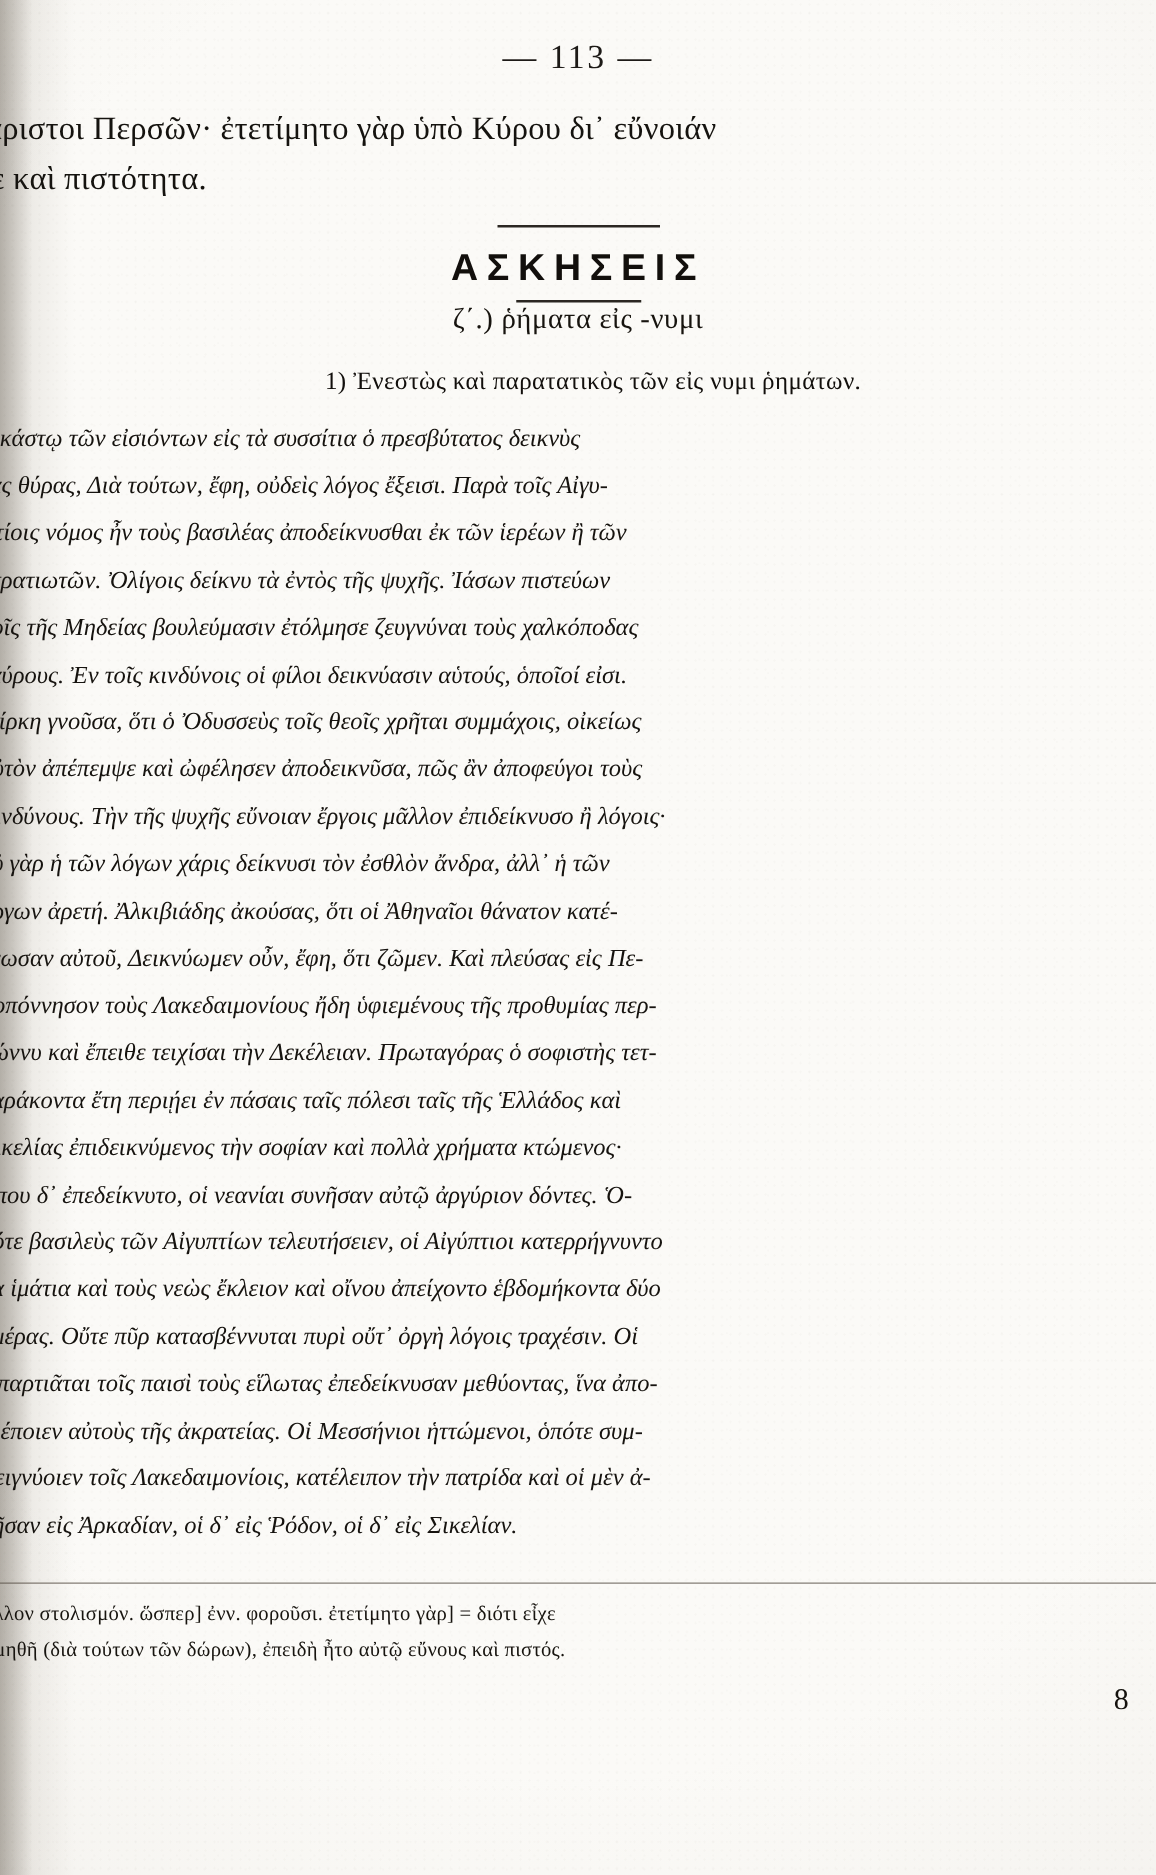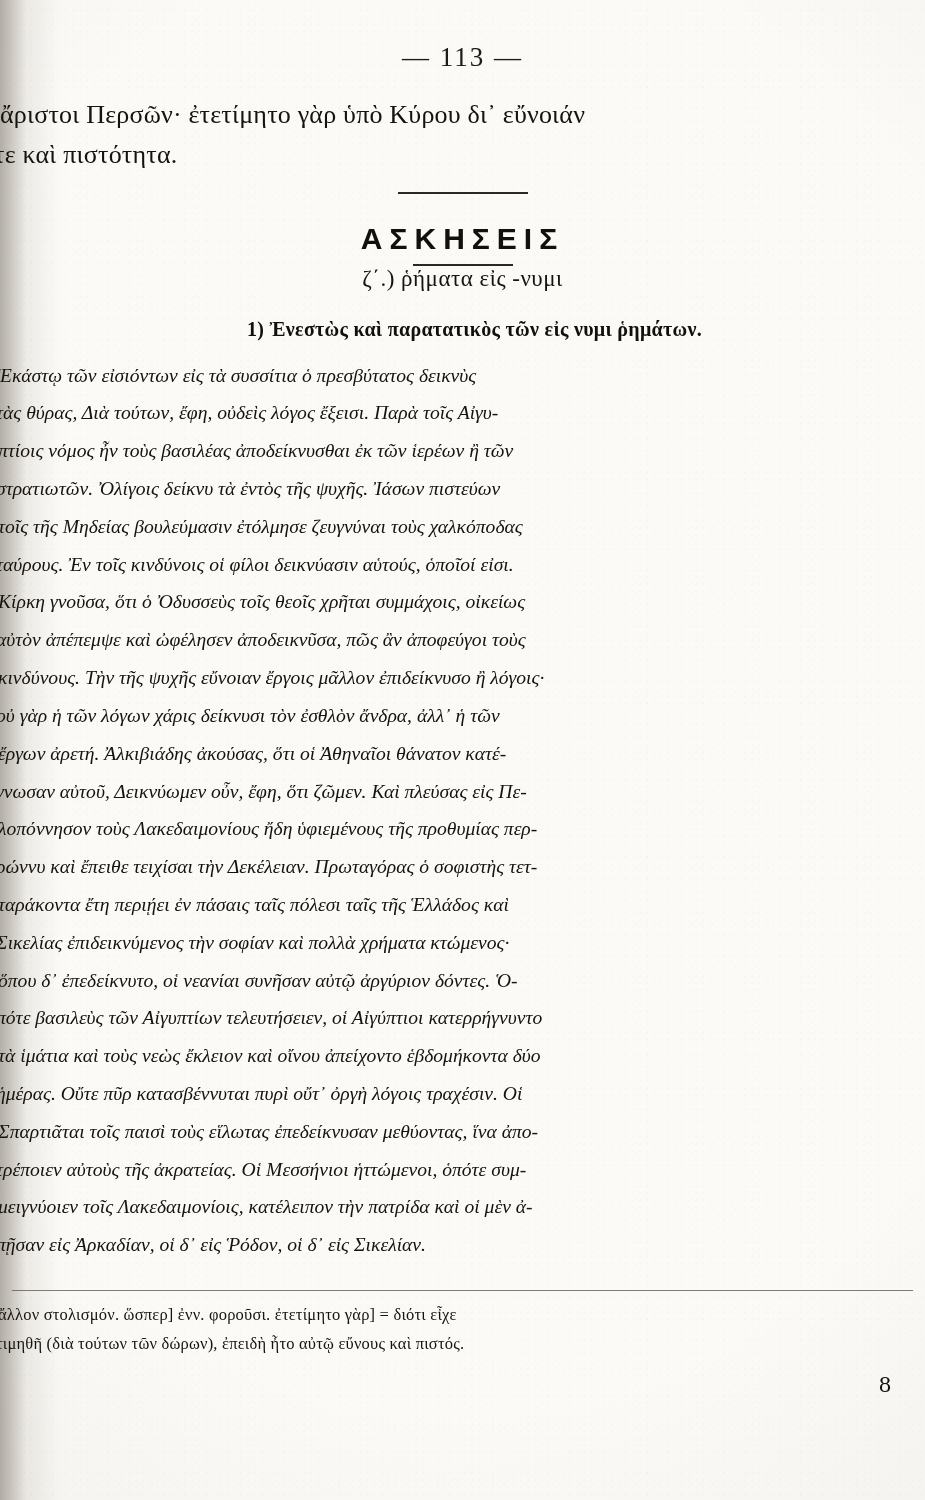--- a/index.html
+++ b/index.html
@@ -31,21 +31,21 @@
     opacity: 0.5;
     background-image:
       radial-gradient(rgba(90,80,65,0.05) 1px, rgba(255,255,255,0) 1px),
       radial-gradient(rgba(90,80,65,0.04) 1px, rgba(255,255,255,0) 1px);
     background-size: 7px 7px, 11px 11px;
     background-position: 0 0, 4px 5px;
   }
   .content {
     position: absolute;
     inset: 0;
-    padding: 12px;
+    padding: 0;
   }
 
   
   .page-number {
     text-align: center;
     font-size: 27px;
     letter-spacing: 2px;
     margin-top: 30px;
     font-family: "Liberation Serif", serif;
     color: #1d1a17;
@@ -76,36 +76,36 @@
     height: 2px;
     margin-top: 8px;
   }
 
   
   .section-title {
     text-align: center;
     font-size: 30px;
     letter-spacing: 7px;
     font-weight: 700;
-    margin-top: 28px;
+    margin-top: 16px;
     font-family: "Liberation Sans", sans-serif;
     color: #120f0c;
   }
 
   .subtitle {
     text-align: center;
     font-size: 23px;
     letter-spacing: 0.5px;
     color: #17140f;
   }
 
   .exercise-head {
     text-align: center;
     font-size: 20px;
-    font-weight: 700;
+    font-weight: 400;
     margin-top: 26px;
     letter-spacing: 0.3px;
     color: #120f0c;
     margin-left: 24px;
   }
 
   
   .body-text {
     margin: 16px 0 0 0;
     padding: 0 38px 0 0;

